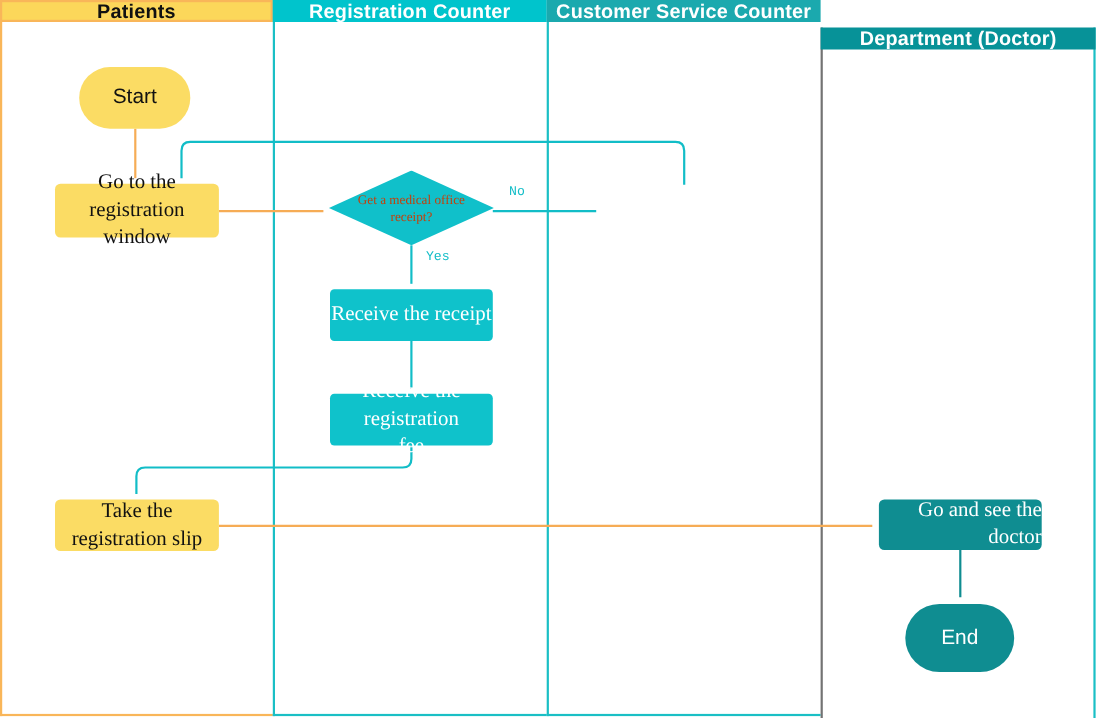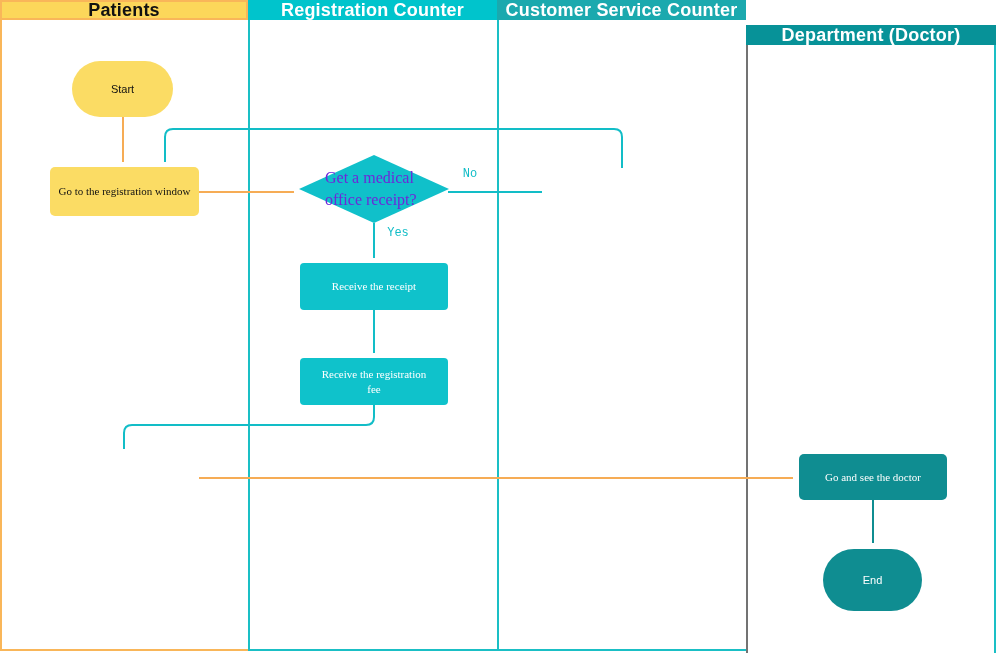--- a/index.html
+++ b/index.html
@@ -45,49 +45,49 @@
     color: #12BDC7;
     text-align: center;
   }
 
   
   .node {
     position: absolute;
     display: flex; align-items: center; justify-content: center;
     text-align: center;
     font-family: "Liberation Serif", serif;
-    font-size: 11px;
+    font-size: 19px;
     line-height: 1.3;
   }
   .n-yellow { background: #FBDC64; color: #111111; }
   .n-cyan   { background: #0FC2CB; color: #ffffff; }
   .n-teal   { background: #189EA2; color: #ffffff; }
-  .n-dark   { background: #0F8D91; color: #ffffff; }
+  .n-dark   { background: #0F8D91; color: #ffffff; text-align: right; }
 
   .terminal { font-family: "Liberation Sans", sans-serif; }
 
   .node-start { left: 72px;  top: 61px;  width: 101px; height: 56px; border-radius: 28px; }
   .node-go    { left: 50px;  top: 167px; width: 149px; height: 49px; border-radius: 5px; }
   .node-assign{ left: 547px; top: 168px; width: 150px; height: 49px; border-radius: 6px; }
   .node-rr    { left: 300px; top: 263px; width: 148px; height: 47px; border-radius: 4px; }
   .node-rf    { left: 300px; top: 358px; width: 148px; height: 47px; border-radius: 4px; }
   .node-rf span { display: inline-block; max-width: 108px; }
   .node-slip  { left: 50px;  top: 454px; width: 149px; height: 47px; border-radius: 5px; }
   .node-doc   { left: 799px; top: 454px; width: 148px; height: 46px; border-radius: 5px; }
   .node-end   { left: 823px; top: 549px; width: 99px;  height: 62px; border-radius: 31px; }
 
   .decision { position: absolute; left: 299px; top: 155px; width: 150px; height: 68px; }
   .decision svg { position: absolute; left: 0; top: 0; }
   .decision-label {
     position: absolute; inset: 0;
     display: flex; align-items: center; justify-content: center;
-    text-align: left;
-    color: #6d28d9;
+    text-align: center;
+    color: #c2410c;
     font-family: "Liberation Serif", serif;
-    font-size: 16px;
+    font-size: 12px;
     line-height: 1.35;
     padding: 0 26px;
   }
   .label-no  { left: 452px; top: 167px; width: 36px; }
   .label-yes { left: 378px; top: 226px; width: 40px; }
 </style>
 </head>
 <body>
 
 <div class="pool">
@@ -138,16 +138,17 @@
     <svg width="150" height="68" viewBox="0 0 150 68">
       <polygon points="75,0 150,34 75,68 0,34" fill="#10C0CA"></polygon>
     </svg>
     <span class="decision-label">Get a medical office receipt?</span>
   </div>
 
   <div class="node n-cyan node-rr">Receive the receipt</div>
   <div class="node n-cyan node-rf">
     <span>Receive the registration fee</span>
   </div>
+  <div class="node n-yellow node-slip">Take the registration slip</div>
   <div class="node n-dark node-doc">Go and see the doctor</div>
   <div class="node n-dark terminal node-end">End</div>
 
 </div>
 
 </body></html>

